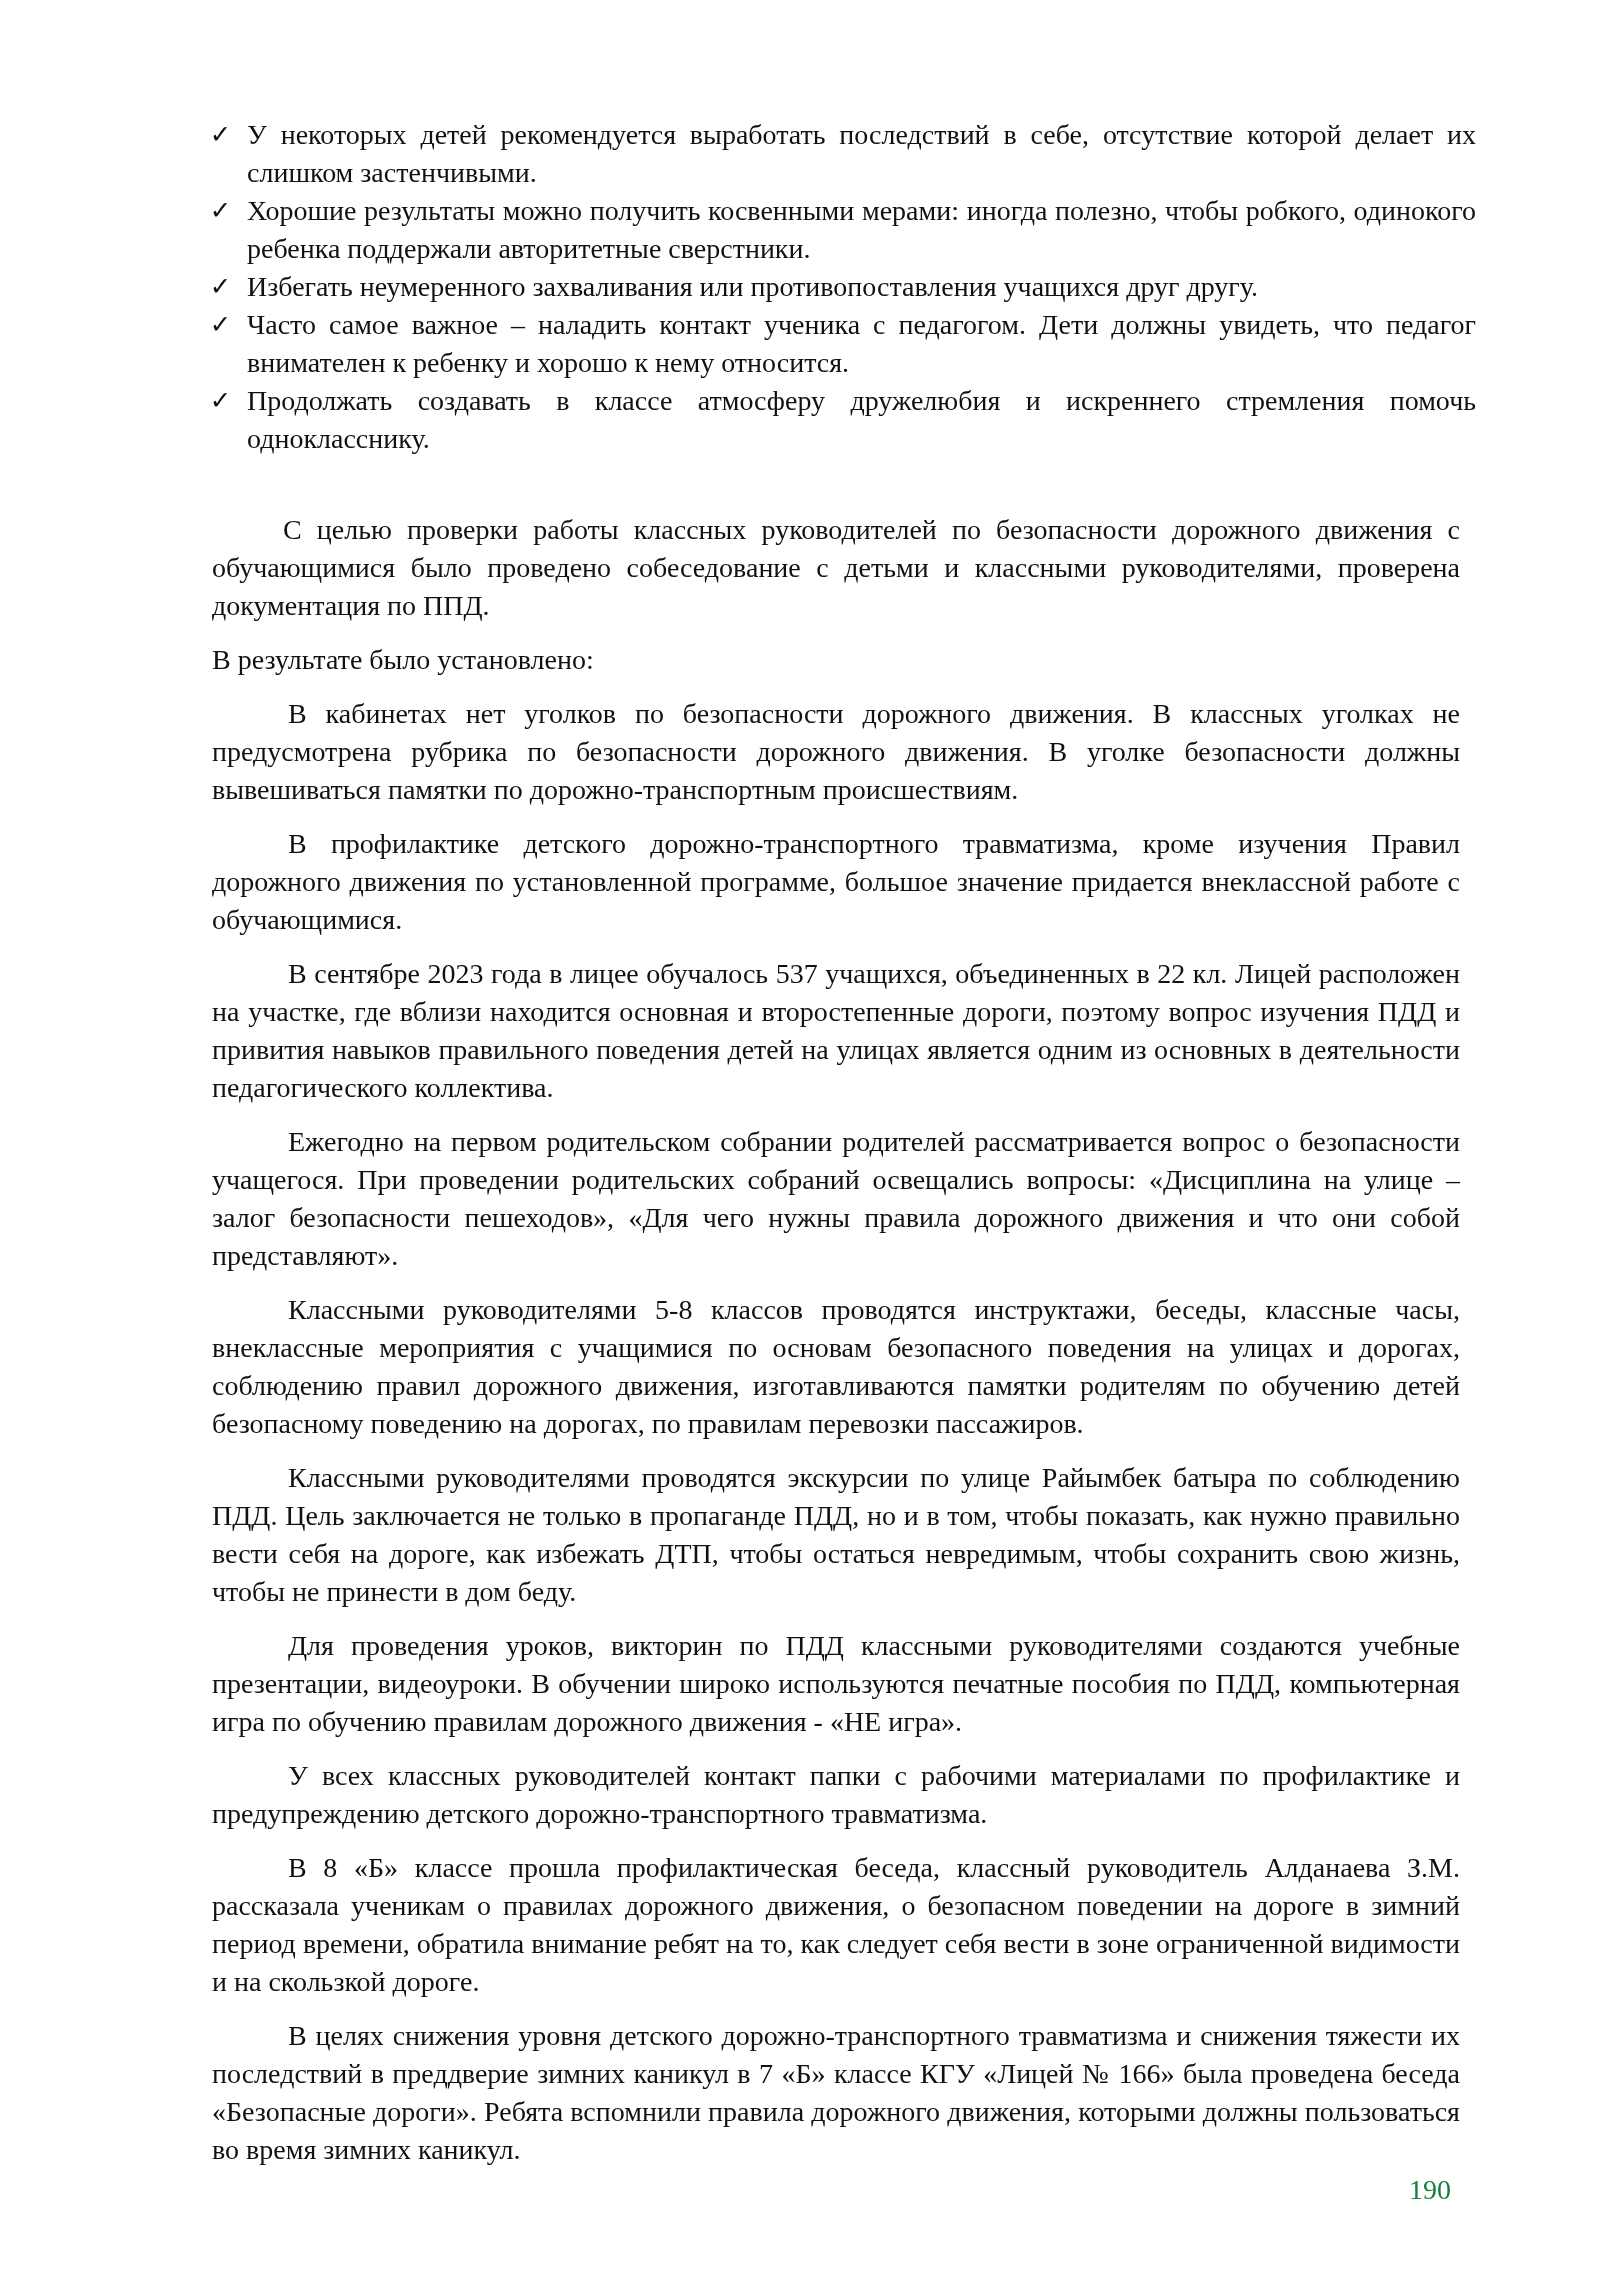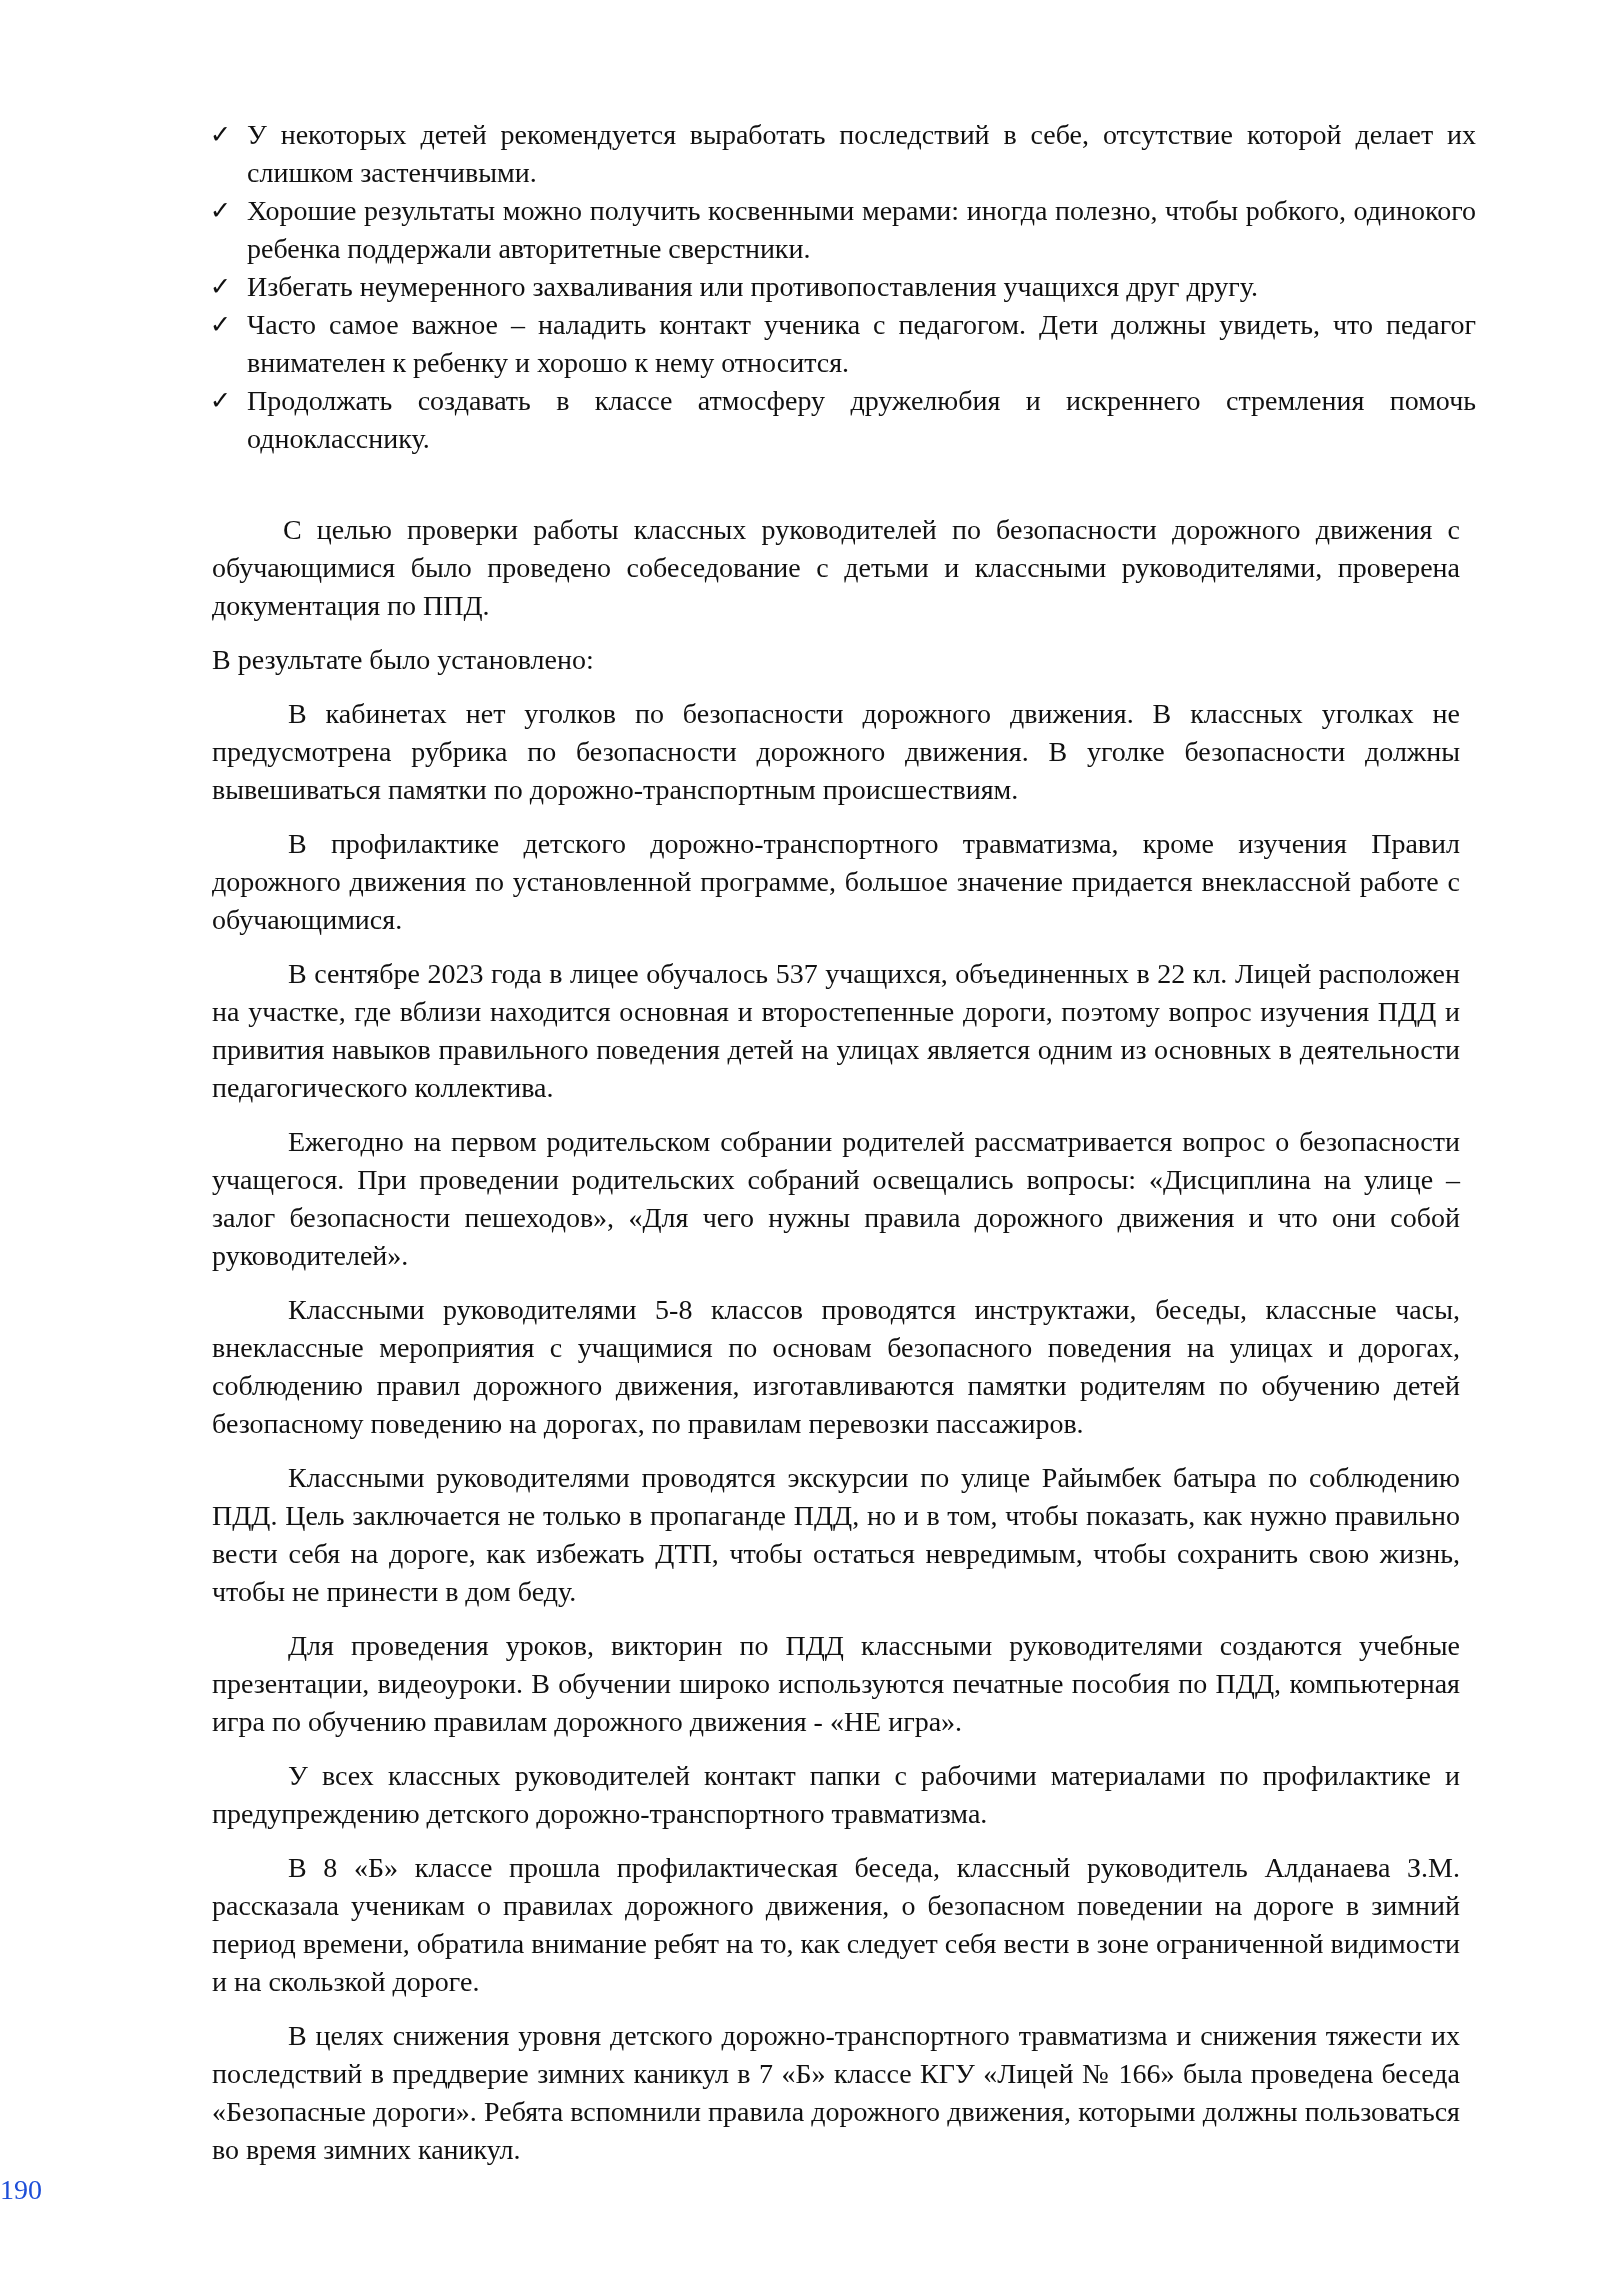--- a/index.html
+++ b/index.html
@@ -10,22 +10,22 @@
     font-size: 28px; line-height: 38px; color: #111111;
   }
   ul.checks { list-style: none; margin: 0; padding: 0; }
   ul.checks li { position: relative; padding-left: 51px; text-align: justify; }
   ul.checks li .mark { position: absolute; left: 13.7px; top: 0; font-size: 25.5px; }
   .gap { height: 37px; }
   p { margin: 16px; text-align: justify; }
   p.indent { text-indent: 76px; }
   p.indent-first { text-indent: 71px; }
   .pnum {
-    position: absolute; left: 0; width: 1451px; top: 2174px; text-align: left;
-    font-family: "Liberation Serif", "DejaVu Serif", serif; font-size: 28px; color: #1d4ed8;
+    position: absolute; left: 0; width: 1451px; top: 2174px; text-align: right;
+    font-family: "Liberation Serif", "DejaVu Serif", serif; font-size: 28px; color: #15803d;
   }
 </style>
 </head>
 <body>
 
 <div class="page">
   <ul class="checks">
     <li><span class="mark">✓</span><span>У некоторых детей рекомендуется выработать последствий в себе, отсутствие которой делает их слишком застенчивыми.</span></li>
     <li><span class="mark">✓</span><span>Хорошие результаты можно получить косвенными мерами: иногда полезно, чтобы робкого, одинокого ребенка поддержали авторитетные сверстники.</span></li>
     <li><span class="mark">✓</span><span>Избегать неумеренного захваливания или противопоставления учащихся друг другу.</span></li>
@@ -34,21 +34,21 @@
   </ul>
 
   <div class="gap"></div>
 
   <p class="indent-first">С целью проверки работы классных руководителей по безопасности дорожного движения с обучающимися было проведено собеседование с детьми и классными руководителями, проверена документация по ППД.</p>
   <p>В результате было установлено:</p>
 
   <p class="indent">В кабинетах нет уголков по безопасности дорожного движения. В классных  уголках не предусмотрена рубрика по безопасности дорожного движения. В уголке безопасности должны вывешиваться памятки по дорожно-транспортным происшествиям.</p>
   <p class="indent">В профилактике детского дорожно-транспортного травматизма, кроме изучения Правил дорожного движения по установленной программе, большое значение придается внеклассной работе с обучающимися.</p>
   <p class="indent">В сентябре 2023 года в лицее обучалось 537 учащихся, объединенных в 22 кл. Лицей расположен на участке, где вблизи находится основная и второстепенные дороги, поэтому вопрос изучения ПДД и привития навыков правильного поведения детей на улицах является одним из основных в деятельности педагогического коллектива.</p>
-  <p class="indent">Ежегодно на первом родительском собрании родителей рассматривается вопрос о безопасности учащегося. При проведении родительских собраний освещались вопросы: «Дисциплина на улице – залог безопасности пешеходов», «Для чего нужны правила дорожного движения и что они собой руководителей».</p>
+  <p class="indent">Ежегодно на первом родительском собрании родителей рассматривается вопрос о безопасности учащегося. При проведении родительских собраний освещались вопросы: «Дисциплина на улице – залог безопасности пешеходов», «Для чего нужны правила дорожного движения и что они собой представляют».</p>
   <p class="indent">Классными руководителями 5-8 классов проводятся инструктажи, беседы, классные часы, внеклассные мероприятия с учащимися по основам безопасного поведения на улицах и дорогах, соблюдению правил дорожного движения, изготавливаются памятки родителям по обучению детей безопасному поведению на дорогах, по правилам перевозки пассажиров.</p>
   <p class="indent">Классными руководителями проводятся экскурсии по улице Райымбек батыра по соблюдению ПДД. Цель заключается не только в пропаганде ПДД, но и в том, чтобы показать, как нужно правильно вести себя на дороге, как избежать ДТП, чтобы остаться невредимым, чтобы сохранить свою жизнь, чтобы не принести в дом беду.</p>
   <p class="indent">Для проведения уроков, викторин по ПДД  классными руководителями создаются учебные презентации, видеоуроки. В обучении широко используются печатные пособия по ПДД, компьютерная игра по обучению правилам дорожного движения - «НЕ игра».</p>
   <p class="indent">У всех классных руководителей контакт папки с рабочими материалами по профилактике и предупреждению детского дорожно-транспортного травматизма.</p>
   <p class="indent">В 8 «Б» классе прошла профилактическая беседа, классный руководитель Алданаева З.М. рассказала ученикам о правилах дорожного движения, о безопасном поведении на дороге в зимний период времени, обратила внимание ребят на то, как следует себя вести в зоне ограниченной видимости и на скользкой дороге.</p>
   <p class="indent">В целях снижения уровня детского дорожно-транспортного травматизма и снижения тяжести их последствий в преддверие зимних каникул в 7 «Б» классе КГУ «Лицей № 166» была проведена беседа «Безопасные дороги». Ребята вспомнили правила дорожного движения, которыми должны пользоваться во время зимних каникул.</p>
 </div>
 
 <div class="pnum">190</div>
 

